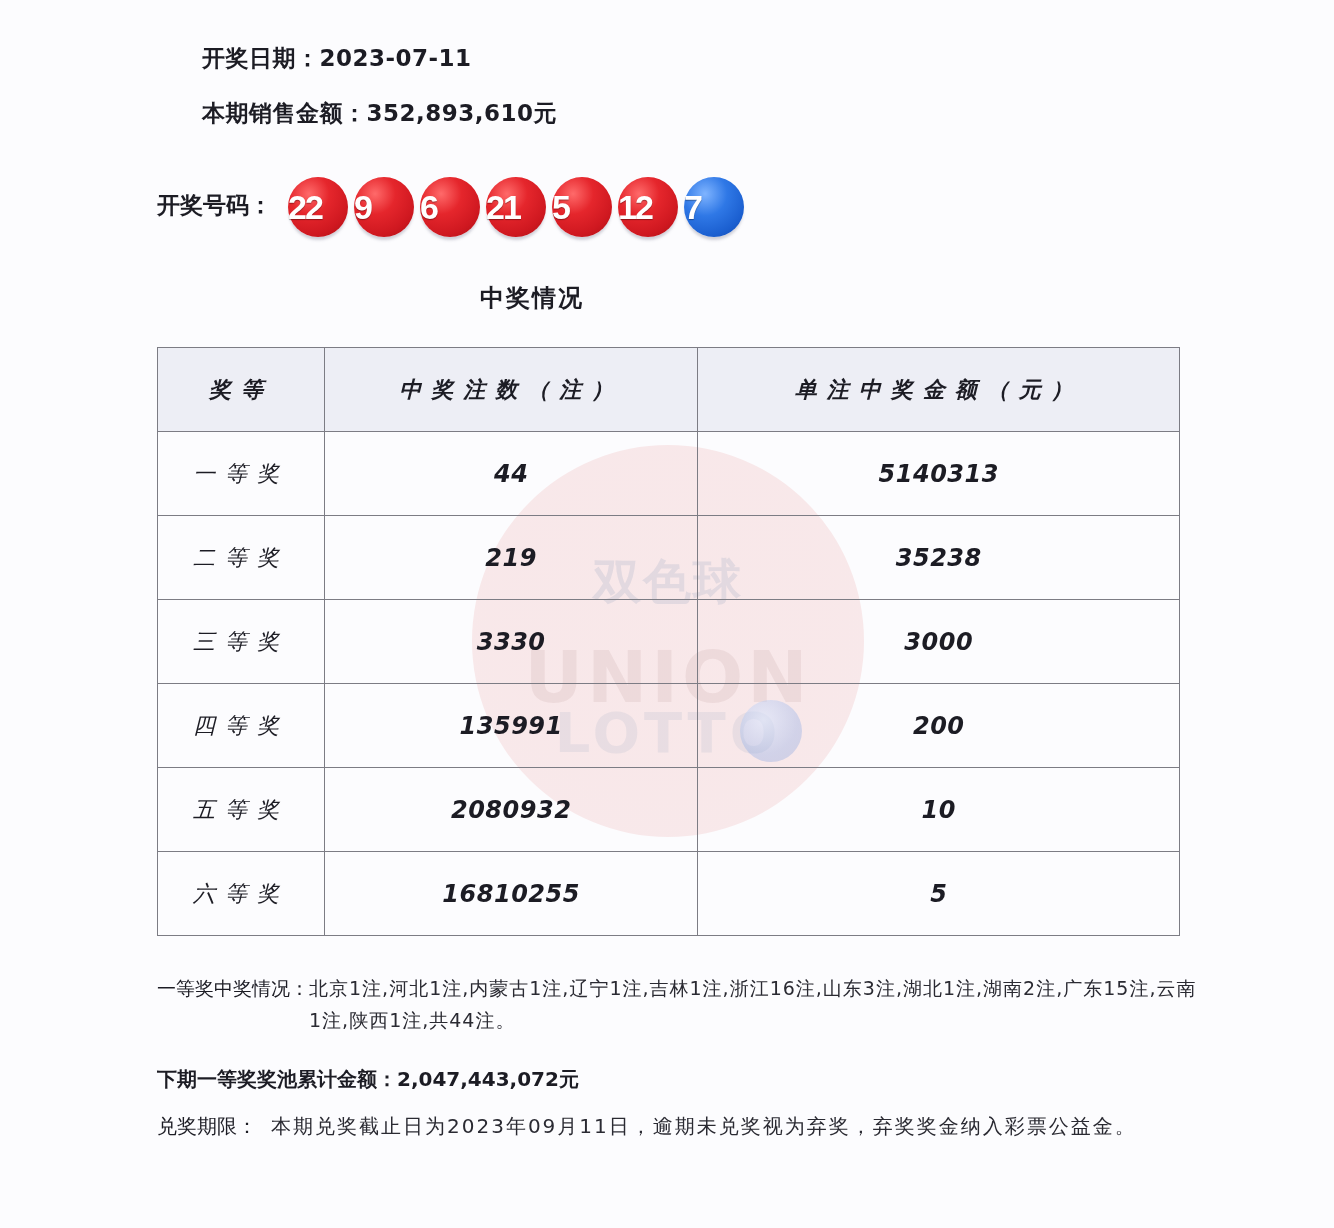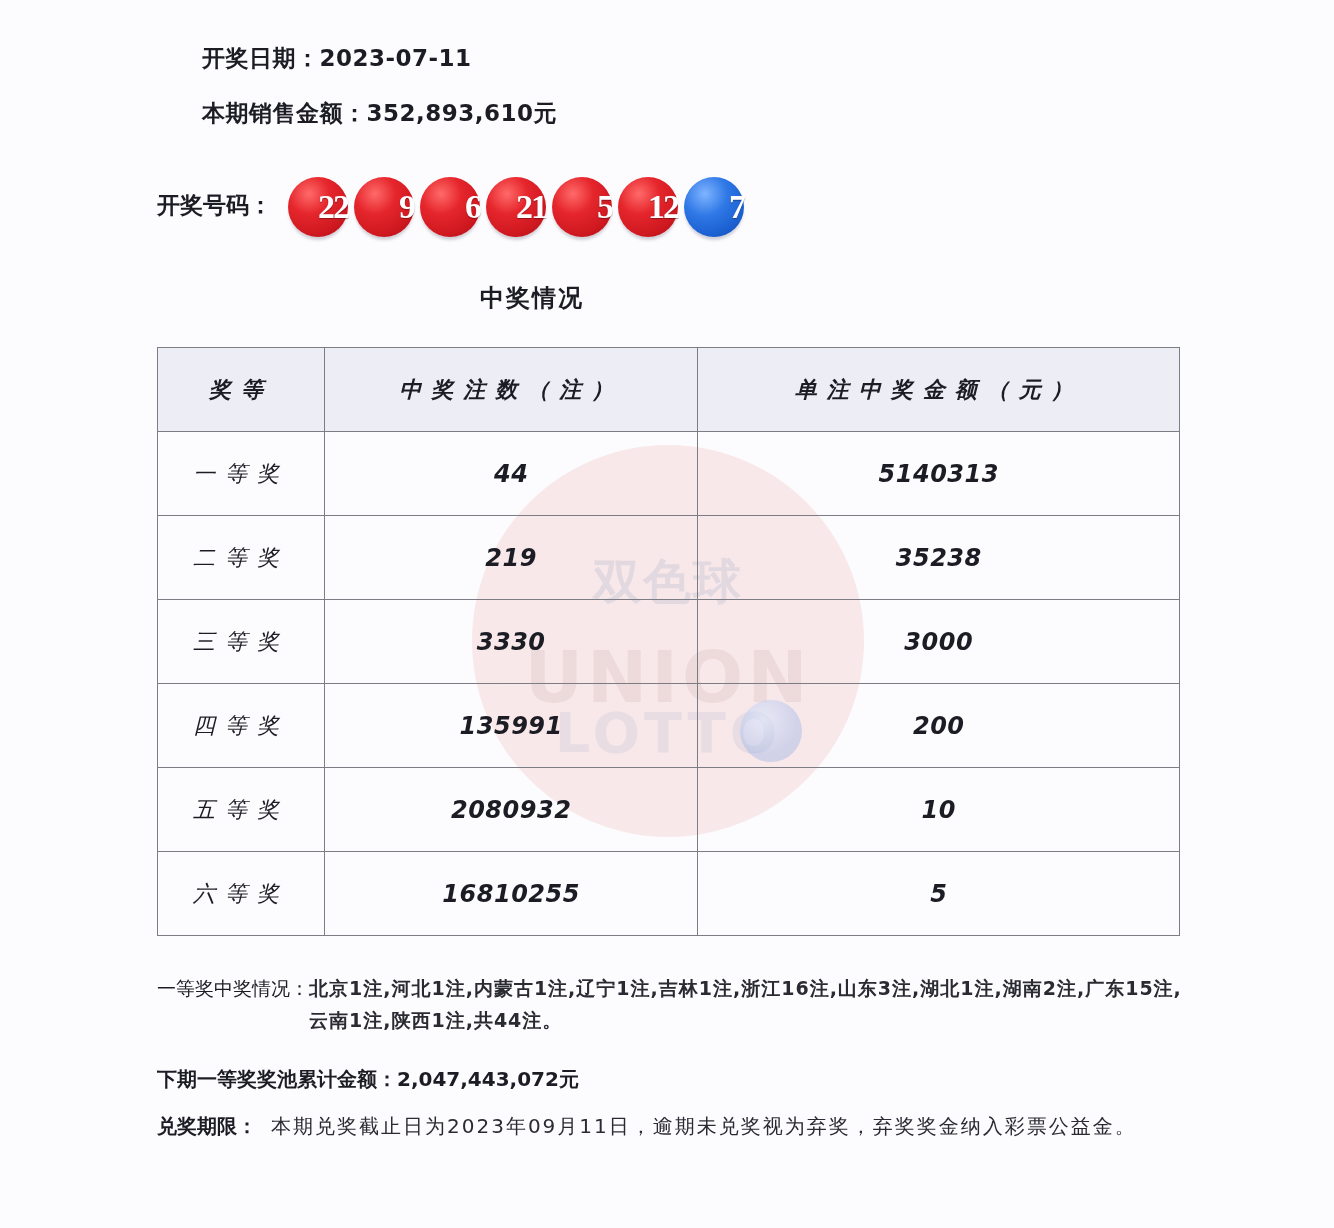--- a/index.html
+++ b/index.html
@@ -49,28 +49,28 @@
     margin-right: 16px;
     margin-top: -4px;
   }
   .ball {
     width: 60px;
     height: 60px;
     border-radius: 50%;
     margin-right: 6px;
     display: flex;
     align-items: center;
-    justify-content: flex-end;
+    justify-content: flex-start;
     color: #ffffff;
     font-weight: bold;
     font-size: 34px;
     letter-spacing: -2px;
     position: relative;
     box-shadow: 0 4px 3px -1px rgba(120,120,140,0.35);
-    font-family: Liberation Serif, serif;
+    font-family: Liberation Sans, sans-serif;
   }
   .ball.red {
     background: radial-gradient(circle at 35% 28%, #ff6a6a 0%, #e5262c 35%, #cf1820 70%, #a80f15 100%);
   }
   .ball.blue {
     background: radial-gradient(circle at 35% 28%, #7fb4ff 0%, #2f78e6 38%, #1b5fd0 72%, #1447a8 100%);
   }
   .ball span {
     text-shadow: 0 1px 1px rgba(0,0,0,0.35);
     position: relative;
@@ -185,21 +185,20 @@
     width: 1040px;
   }
   .winners .label {
     font-weight: normal;
     white-space: nowrap;
     flex: 0 0 auto;
   }
   .winners .text {
     letter-spacing: 1px;
     color: #2a2a32;
-    font-weight: bold;
   }
 
   .pool {
     position: absolute;
     left: 157px;
     top: 1066px;
     font-size: 20px;
     font-weight: bold;
     white-space: nowrap;
   }
@@ -207,21 +206,21 @@
   .deadline {
     position: absolute;
     left: 157px;
     top: 1108px;
     font-size: 20px;
     line-height: 36px;
     display: flex;
     width: 1010px;
   }
   .deadline .label {
-    font-weight: bold;
+    font-weight: normal;
     white-space: nowrap;
     flex: 0 0 auto;
     margin-right: 14px;
   }
   .deadline .text {
     letter-spacing: 2px;
     color: #2a2a32;
   }
 </style>
 </head>

